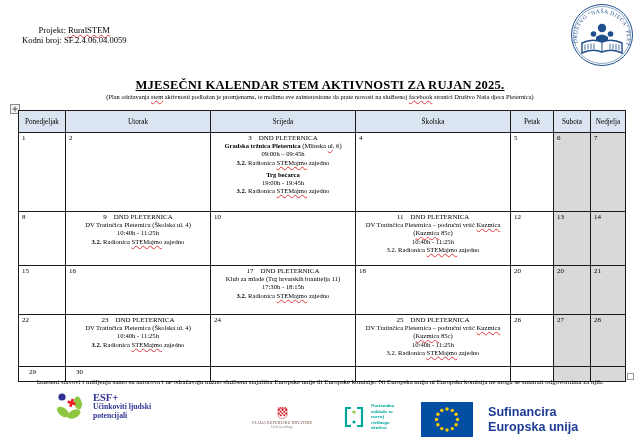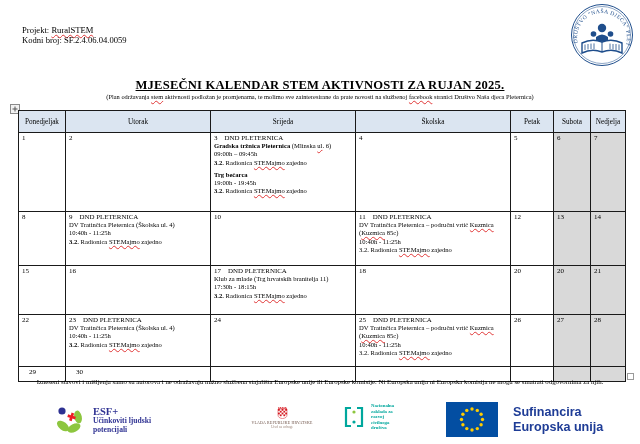--- a/index.html
+++ b/index.html
@@ -26,39 +26,39 @@
 
   
   #cal{left:18px;top:110px;}
   table{border-collapse:collapse;table-layout:fixed;width:607px;}
   td,th{border:1px solid #1a1a1a;vertical-align:top;padding:1px 3px;overflow:hidden;margin-left:24px;}
   th{background:#dbe5f1;font-weight:normal;font-size:7.2px;height:19px;vertical-align:middle;}
   td{font-size:6.6px;line-height:8.2px;}
   td.we{background:#d9d9d9;}
   .date{font-size:7px;}
   .org{margin-left:7px;font-size:6.9px;}
-  .ln{white-space:normal;}
+  .ln{white-space:normal;text-align:center;}
   .gap{height:4px;}
   tr.r1 td{height:76px;} tr.r2 td{height:51px;} tr.r3 td{height:46px;}
   tr.r4 td{height:49px;} tr.r5 td{height:12px;padding-left:10px;}
 
   
   #disclaimer{left:25px;top:377px;width:590px;text-align:center;font-size:6.8px;line-height:9px;}
 
   
   .flogo{display:flex;align-items:center;gap:6px;}
-  #esf{left:53px;top:403px;}
+  #esf{left:53px;top:389px;}
   #esf .t1{font-size:10.5px;font-weight:bold;color:#2e3192;line-height:11px;}
   #esf .t2{font-size:7.6px;font-weight:bold;color:#2e3192;line-height:8.6px;}
   #gov{left:250px;top:406px;width:64px;text-align:center;}
   #gov .t1{font-size:3.9px;letter-spacing:.2px;color:#6d5146;margin-top:2px;}
   #gov .t2{font-size:3.6px;color:#a08a7f;}
   #zaklada{left:343px;top:403px;}
   #zaklada .tt{font-size:4.8px;line-height:5.6px;color:#00a79d;font-weight:bold;}
-  #eu{left:446px;top:402px;}
+  #eu{left:421px;top:402px;}
   #eu .flag{width:52px;height:35px;background:#034ea2;position:relative;box-shadow:0 0 0 1px #fff;}
   #eu .txt{font-size:12.6px;font-weight:bold;color:#1e3c96;line-height:14.5px;margin-left:9px;
            font-family:"Liberation Sans","DejaVu Sans",sans-serif;}
 </style>
 </head>
 <body>
 
 <div class="abs" id="proj-block">
   <div class="ln"><span>Projekt: </span><span class="sp">RuralSTEM</span></div>
   <div class="ln">Kodni broj: SF.2.4.06.04.0059</div>

